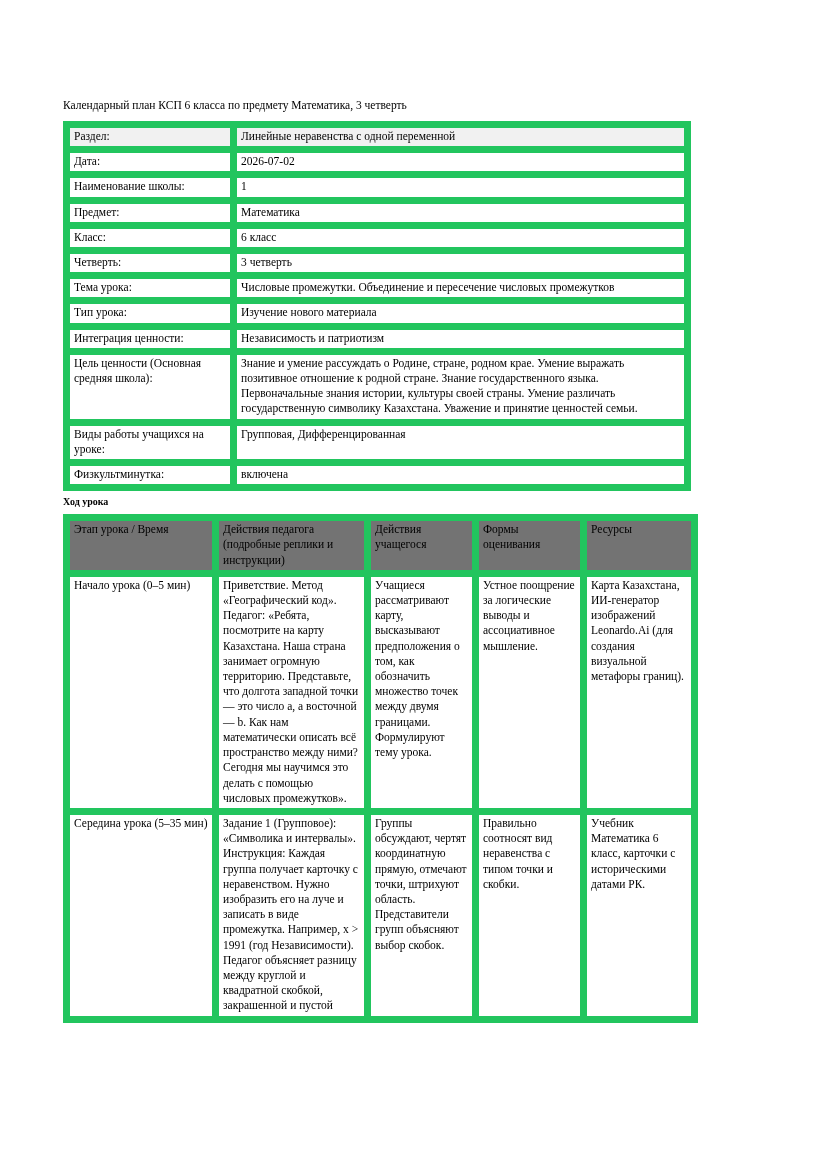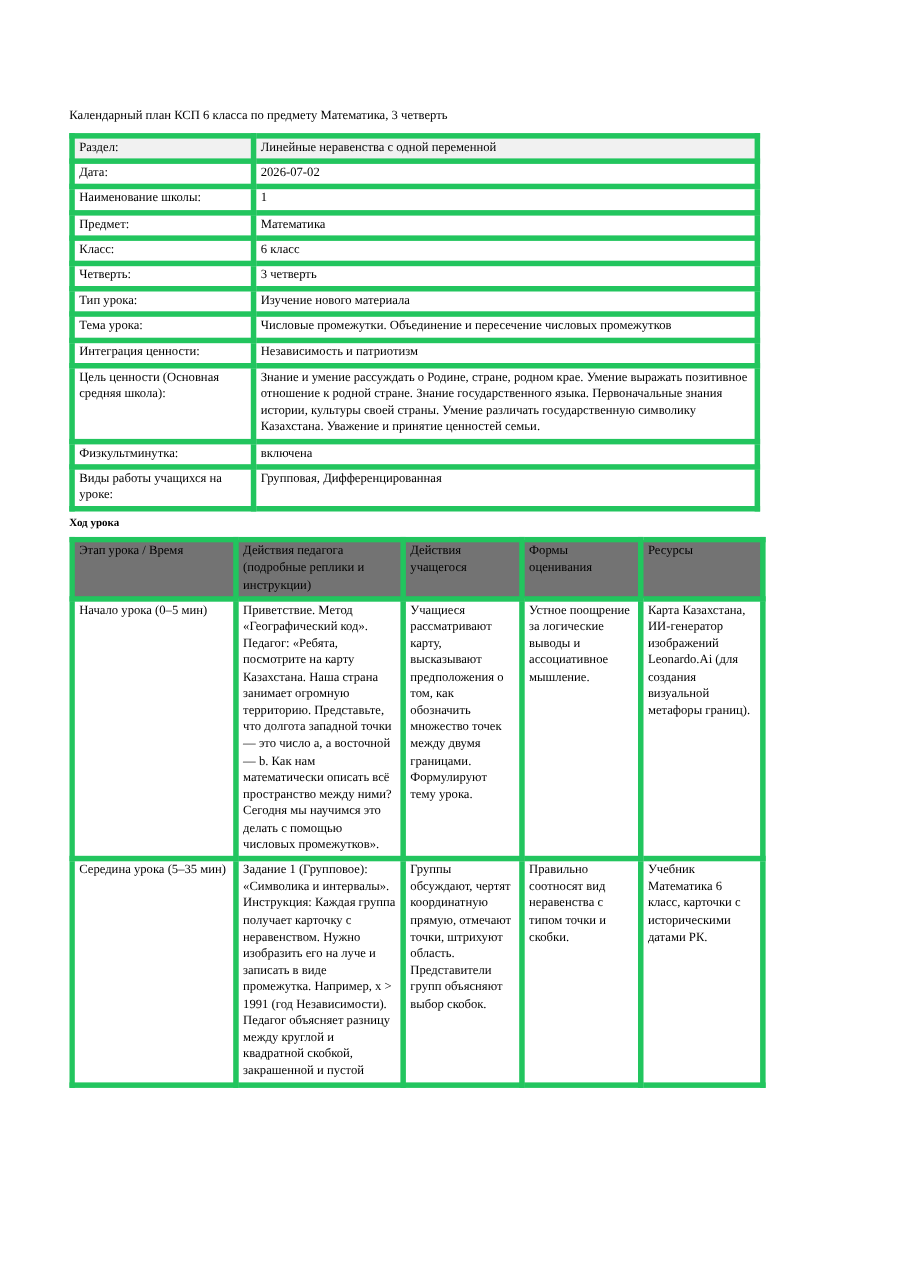--- a/index.html
+++ b/index.html
@@ -29,21 +29,21 @@
     white-space: nowrap;
   }
   table {
     border-collapse: collapse;
     width: 628px;
     table-layout: fixed;
     font-size: 11.5px;
     line-height: 15.2px;
   }
   table td, table th {
-    border: 5px solid #22c55e;
+    border: 7px solid #22c55e;
     padding: 1px 4px 2px 4px;
     vertical-align: top;
     text-align: left;
     font-weight: normal;
     word-wrap: break-word;
     overflow-wrap: break-word;
     hyphens: none;
   }
   
   .info-table td.k { width: 152px; }
@@ -95,42 +95,42 @@
       </tr>
       <tr>
         <td class="k">Класс:</td>
         <td>6 класс</td>
       </tr>
       <tr>
         <td class="k">Четверть:</td>
         <td>3 четверть</td>
       </tr>
       <tr>
+        <td class="k">Тема урока:</td>
+        <td>Числовые промежутки. Объединение и пересечение числовых промежутков</td>
+      </tr>
+      <tr>
         <td class="k">Тип урока:</td>
         <td>Изучение нового материала</td>
-      </tr>
-      <tr>
-        <td class="k">Тема урока:</td>
-        <td>Числовые промежутки. Объединение и пересечение числовых промежутков</td>
       </tr>
       <tr>
         <td class="k">Интеграция ценности:</td>
         <td>Независимость и патриотизм</td>
       </tr>
       <tr>
         <td class="k">Цель ценности (Основная средняя школа):</td>
         <td>Знание и умение рассуждать о Родине, стране, родном крае. Умение выражать позитивное отношение к родной стране. Знание государственного языка. Первоначальные знания истории, культуры своей страны. Умение различать государственную символику Казахстана. Уважение и принятие ценностей семьи.</td>
       </tr>
       <tr>
+        <td class="k">Виды работы учащихся на уроке:</td>
+        <td>Групповая, Дифференцированная</td>
+      </tr>
+      <tr>
         <td class="k">Физкультминутка:</td>
         <td>включена</td>
-      </tr>
-      <tr>
-        <td class="k">Виды работы учащихся на уроке:</td>
-        <td>Групповая, Дифференцированная</td>
       </tr>
     </tbody>
   </table>
 
   <div class="section-label">Ход урока</div>
 
   <div class="flow-wrap">
     <table class="flow-table">
       <colgroup>
         <col class="c0">

